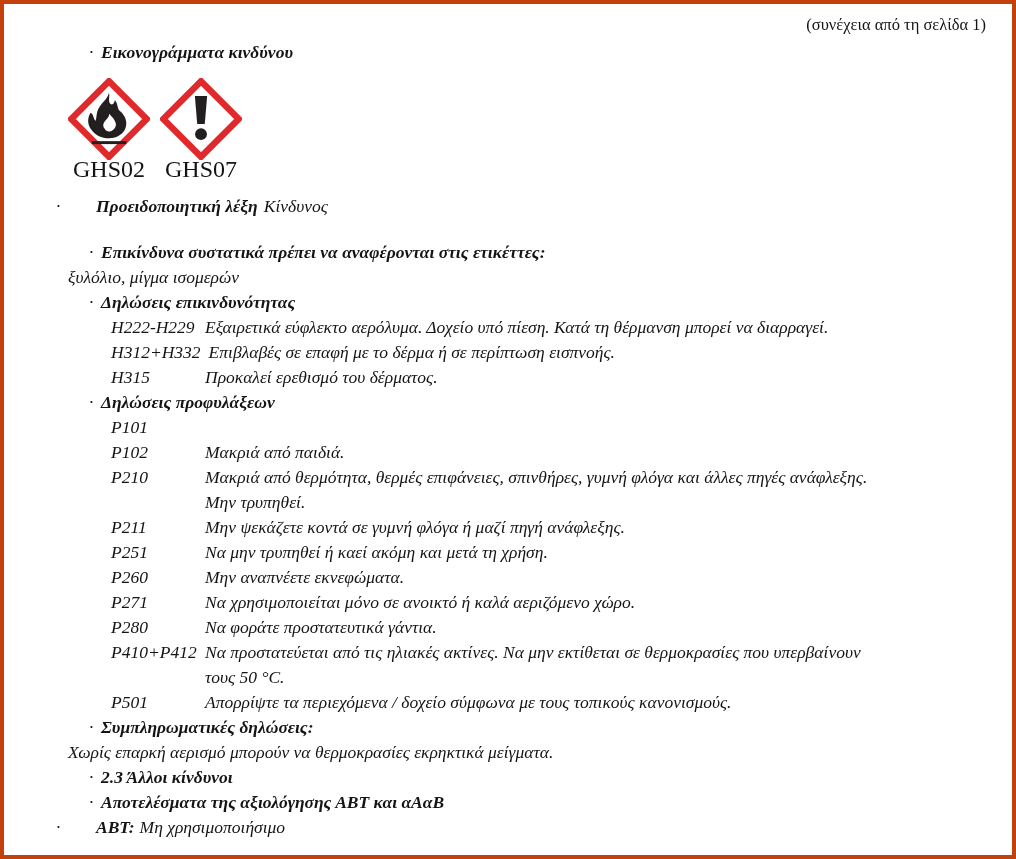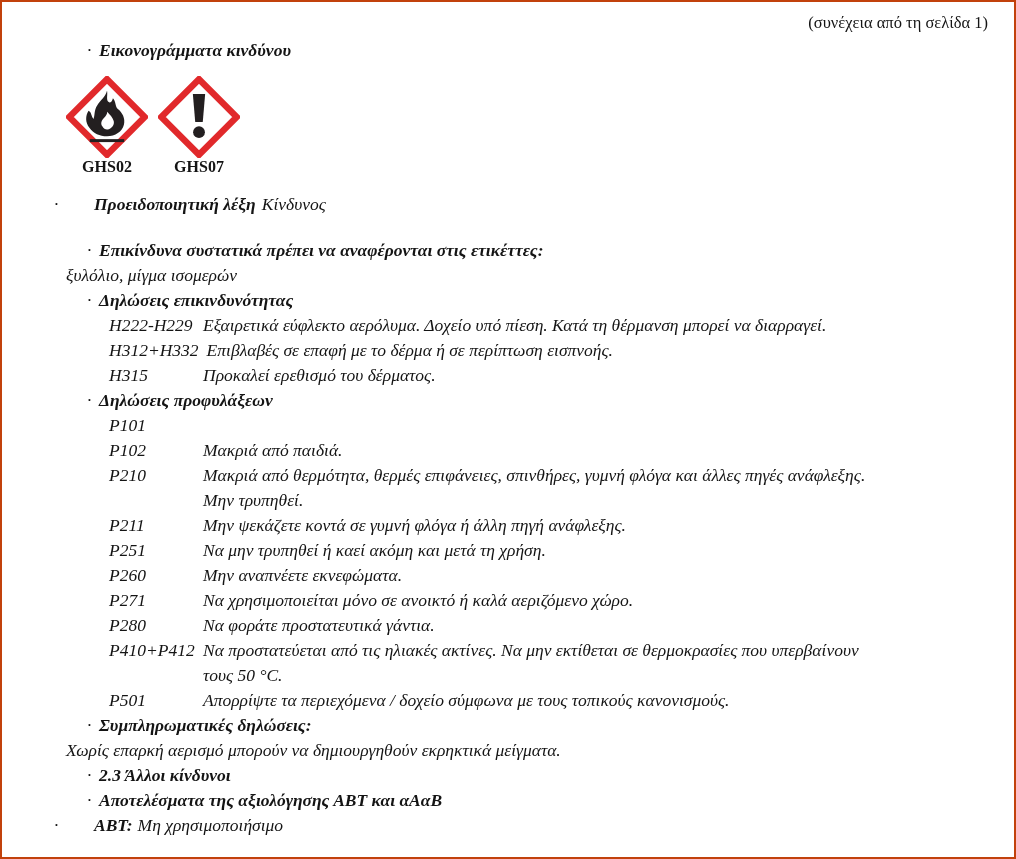--- a/index.html
+++ b/index.html
@@ -1,21 +1,21 @@
 <!DOCTYPE html>
 <html><head>
 <meta charset="utf-8">
 <style>
   html,body{margin:0;padding:0;background:#fff;}
   .page{
     position:relative;
     width:1016px;height:859px;
     box-sizing:border-box;
     background:#fff;
-    border:2px solid #c2410c;
+    border:4px solid #c2410c;
     font-family:"Liberation Serif","DejaVu Serif",serif;
     color:#141414;
     overflow:hidden;
   }
   .content{
     position:absolute;
     top:10px;left:64px;right:26px;
     font-style:italic;
     font-size:17.5px;
     line-height:25px;
@@ -44,24 +44,23 @@
   }
   .picto{
     display:flex;
     flex-direction:column;
     align-items:center;
     width:82px;
   }
   .picto svg{display:block;width:82px;height:82px;}
   .picto-label{
     font-style:normal;
-    font-size:16px;
+    font-size:24px;
     line-height:22px;
     margin-top:-2px;
-    font-weight:bold;
   }
   .signal-line{margin-top:6px;}
   .signal-line .value{font-weight:normal;margin-left:6px;margin-top:16px;}
   .gap-before{margin-top:21px;}
   .stmt{display:flex;align-items:flex-start;}
   .stmt .code{flex:0 0 auto;min-width:86px;padding-right:8px;margin-left:43px;}
   .stmt .text{flex:1 1 auto;}
   .stmt .text .line{display:block;}
   .kv .value{font-weight:normal;margin-left:5px;}
 </style>
@@ -141,21 +140,21 @@
     <div class="stmt">
       <span class="code">P210</span>
       <span class="text">
         <span class="line">Μακριά από θερμότητα, θερμές επιφάνειες, σπινθήρες, γυμνή φλόγα και άλλες πηγές ανάφλεξης.</span>
         <span class="line">Μην τρυπηθεί.</span>
       </span>
     </div>
     <div class="stmt">
       <span class="code">P211</span>
       <span class="text">
-          <span class="line">Μην ψεκάζετε κοντά σε γυμνή φλόγα ή άλλη πηγή ανάφλεξης.</span>
+          <span class="line">Μην ψεκάζετε κοντά σε γυμνή φλόγα ή μαζί πηγή ανάφλεξης.</span>
         </span>
     </div>
     <div class="stmt">
       <span class="code">P251</span>
       <span class="text">
           <span class="line">Να μην τρυπηθεί ή καεί ακόμη και μετά τη χρήση.</span>
         </span>
     </div>
     <div class="stmt">
       <span class="code">P260</span>
@@ -183,21 +182,21 @@
       </span>
     </div>
     <div class="stmt">
       <span class="code">P501</span>
       <span class="text">
           <span class="line">Απορρίψτε τα περιεχόμενα / δοχείο σύμφωνα με τους τοπικούς κανονισμούς.</span>
         </span>
     </div>
 
     <div class="bullet heading">Συμπληρωματικές δηλώσεις:</div>
-    <div>Χωρίς επαρκή αερισμό μπορούν να δημιουργηθούν εκρηκτικά μείγματα.</div>
+    <div>Χωρίς επαρκή αερισμό μπορούν να θερμοκρασίες εκρηκτικά μείγματα.</div>
 
     <div class="bullet heading">2.3 Άλλοι κίνδυνοι</div>
     <div class="bullet heading">Αποτελέσματα της αξιολόγησης ΑΒΤ και αΑαΒ</div>
 
     <div class="bullet kv">
       <span class="bold">ΑΒΤ:</span><span class="value">Μη χρησιμοποιήσιμο</span>
     </div>
 
   </div>
 </div>

